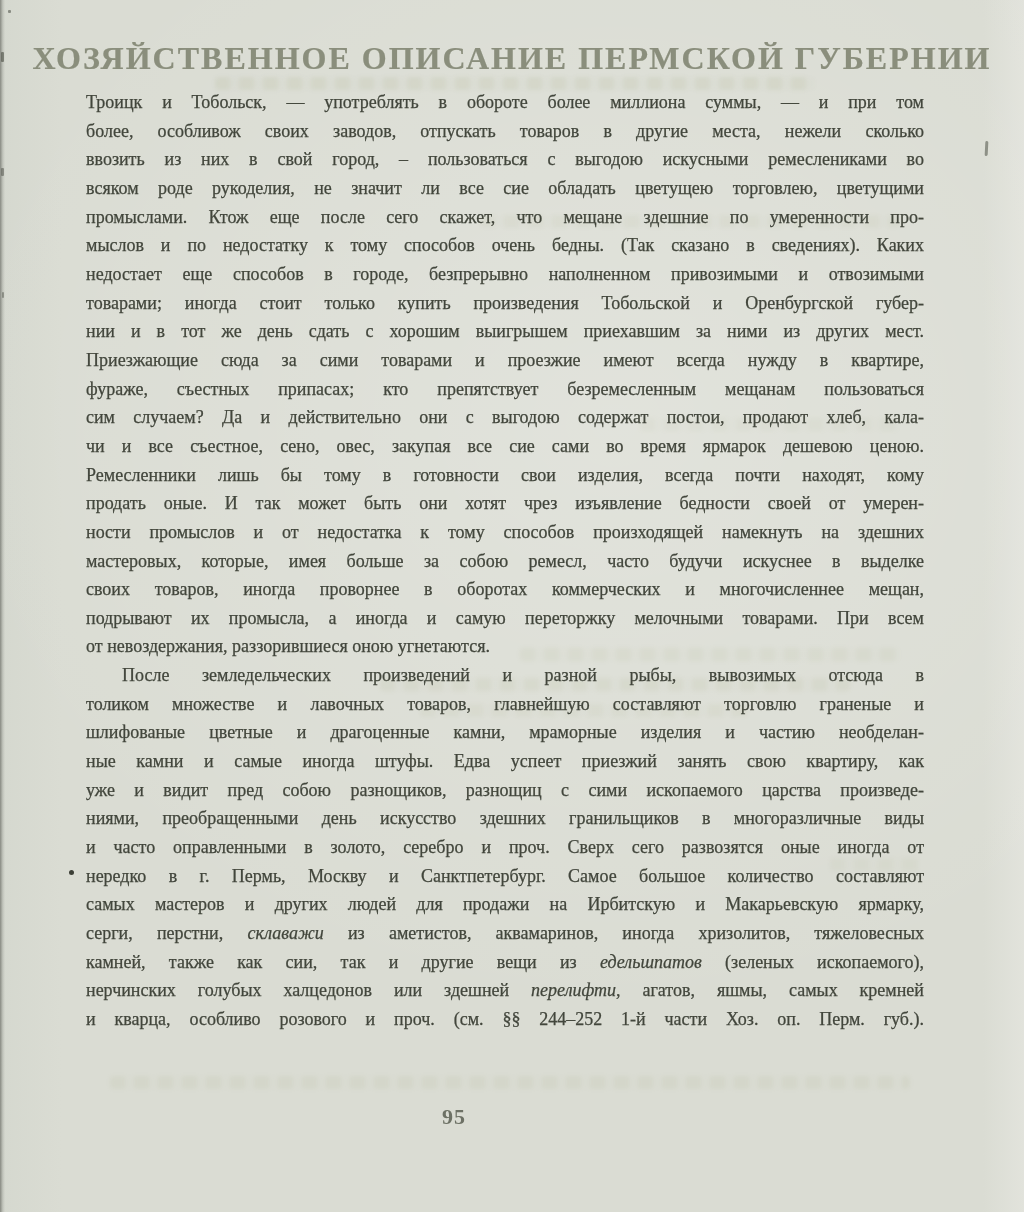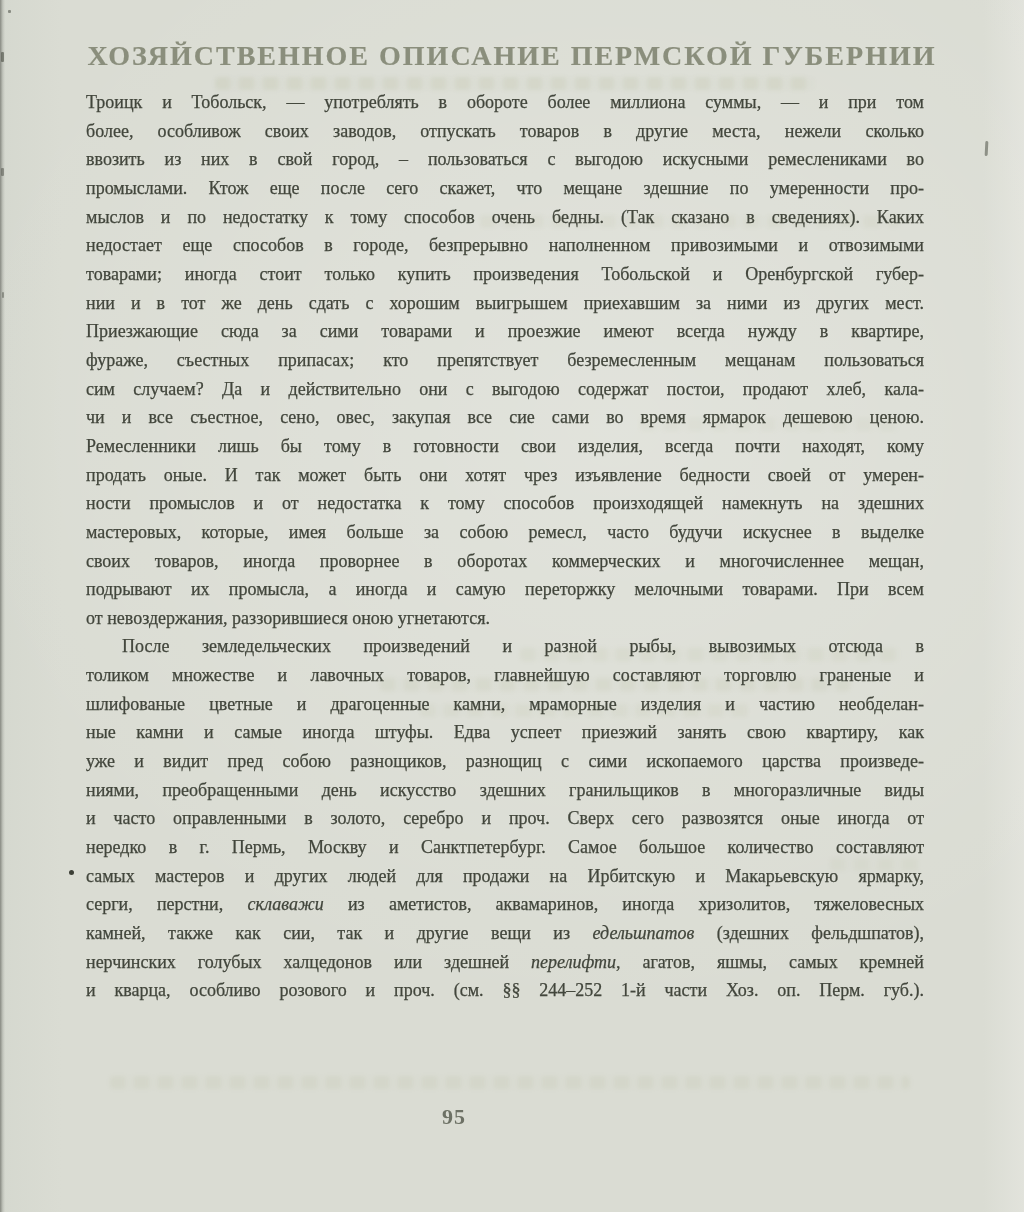--- a/index.html
+++ b/index.html
@@ -32,21 +32,21 @@
   .bleed {
     position:absolute; height:13px; border-radius:3px;
     background: repeating-linear-gradient(90deg,
       rgba(150,156,108,0.16) 0px, rgba(150,156,108,0.16) 15px,
       rgba(150,156,108,0.03) 15px, rgba(150,156,108,0.03) 24px);
     filter: blur(2px);
   }
   .title {
     position:absolute; left:0; top:40px; width:1024px; margin:0;
     text-align:center;
-    font-size:28px; font-weight:700; letter-spacing:2px;
+    font-size:32px; font-weight:700; letter-spacing:2px;
     color:#8a8e7c;
     -webkit-text-stroke:0.2px #8a8e7c;
   }
   .body-text {
     position:absolute; left:86px; top:88px; width:838px;
     font-size:18px; color:#42463c; line-height:28.65px;
     -webkit-text-stroke:0.25px #42463c;
   }
   .line { text-align: justify; text-align-last: justify; white-space: normal; }
   .line.last { text-align-last: left; }
@@ -79,20 +79,21 @@
   <div class="bleed" style="left:420px;top:704px;width:330px;opacity:.45"></div>
   <div class="bleed" style="left:830px;top:858px;width:90px;opacity:.4"></div>
   <div class="bleed" style="left:110px;top:1076px;width:800px;opacity:.55"></div>
 
   <h1 class="title">ХОЗЯЙСТВЕННОЕ ОПИСАНИЕ ПЕРМСКОЙ ГУБЕРНИИ</h1>
 
   <div class="body-text">
       <div class="line"><span>Троицк и Тобольск, — употреблять в обороте более миллиона суммы, — и при том</span></div>
       <div class="line"><span>более, особливож своих заводов, отпускать товаров в другие места, нежели сколько</span></div>
       <div class="line"><span>ввозить из них в свой город, – пользоваться с выгодою искусными ремеслениками во</span></div>
+      <div class="line"><span>всяком роде рукоделия, не значит ли все сие обладать цветущею торговлею, цветущими</span></div>
       <div class="line"><span>промыслами. Ктож еще после сего скажет, что мещане здешние по умеренности про-</span></div>
       <div class="line"><span>мыслов и по недостатку к тому способов очень бедны. (Так сказано в сведениях). Каких</span></div>
       <div class="line"><span>недостает еще способов в городе, безпрерывно наполненном привозимыми и отвозимыми</span></div>
       <div class="line"><span>товарами; иногда стоит только купить произведения Тобольской и Оренбургской губер-</span></div>
       <div class="line"><span>нии и в тот же день сдать с хорошим выигрышем приехавшим за ними из других мест.</span></div>
       <div class="line"><span>Приезжающие сюда за сими товарами и проезжие имеют всегда нужду в квартире,</span></div>
       <div class="line"><span>фураже, съестных припасах; кто препятствует безремесленным мещанам пользоваться</span></div>
       <div class="line"><span>сим случаем? Да и действительно они с выгодою содержат постои, продают хлеб, кала-</span></div>
       <div class="line"><span>чи и все съестное, сено, овес, закупая все сие сами во время ярмарок дешевою ценою.</span></div>
       <div class="line"><span>Ремесленники лишь бы тому в готовности свои изделия, всегда почти находят, кому</span></div>
@@ -105,20 +106,20 @@
       <div class="line indent"><span>После земледельческих произведений и разной рыбы, вывозимых отсюда в</span></div>
       <div class="line"><span>толиком множестве и лавочных товаров, главнейшую составляют торговлю граненые и</span></div>
       <div class="line"><span>шлифованые цветные и драгоценные камни, мраморные изделия и частию необделан-</span></div>
       <div class="line"><span>ные камни и самые иногда штуфы. Едва успеет приезжий занять свою квартиру, как</span></div>
       <div class="line"><span>уже и видит пред собою разнощиков, разнощиц с сими ископаемого царства произведе-</span></div>
       <div class="line"><span>ниями, преобращенными день искусство здешних гранильщиков в многоразличные виды</span></div>
       <div class="line"><span>и часто оправленными в золото, серебро и проч. Сверх сего развозятся оные иногда от</span></div>
       <div class="line"><span>нередко в г. Пермь, Москву и Санктпетербург. Самое большое количество составляют</span></div>
       <div class="line"><span>самых мастеров и других людей для продажи на Ирбитскую и Макарьевскую ярмарку,</span></div>
       <div class="line"><span>серги, перстни, </span><span class="it">склаважи</span><span> из аметистов, аквамаринов, иногда хризолитов, тяжеловесных</span></div>
-      <div class="line"><span>камней, также как сии, так и другие вещи из </span><span class="it">едельшпатов</span><span> (здешних фельдшпатов),</span></div>
+      <div class="line"><span>камней, также как сии, так и другие вещи из </span><span class="it">едельшпатов</span><span> (зеленых ископаемого),</span></div>
       <div class="line"><span>нерчинских голубых халцедонов или здешней </span><span class="it">перелифти</span><span>, агатов, яшмы, самых кремней</span></div>
       <div class="line"><span>и кварца, особливо розового и проч. (см. §§ 244–252 1-й части Хоз. оп. Перм. губ.).</span></div>
     </div>
 
   <div class="pageno">95</div>
 
 </div>
 
 </body></html>

